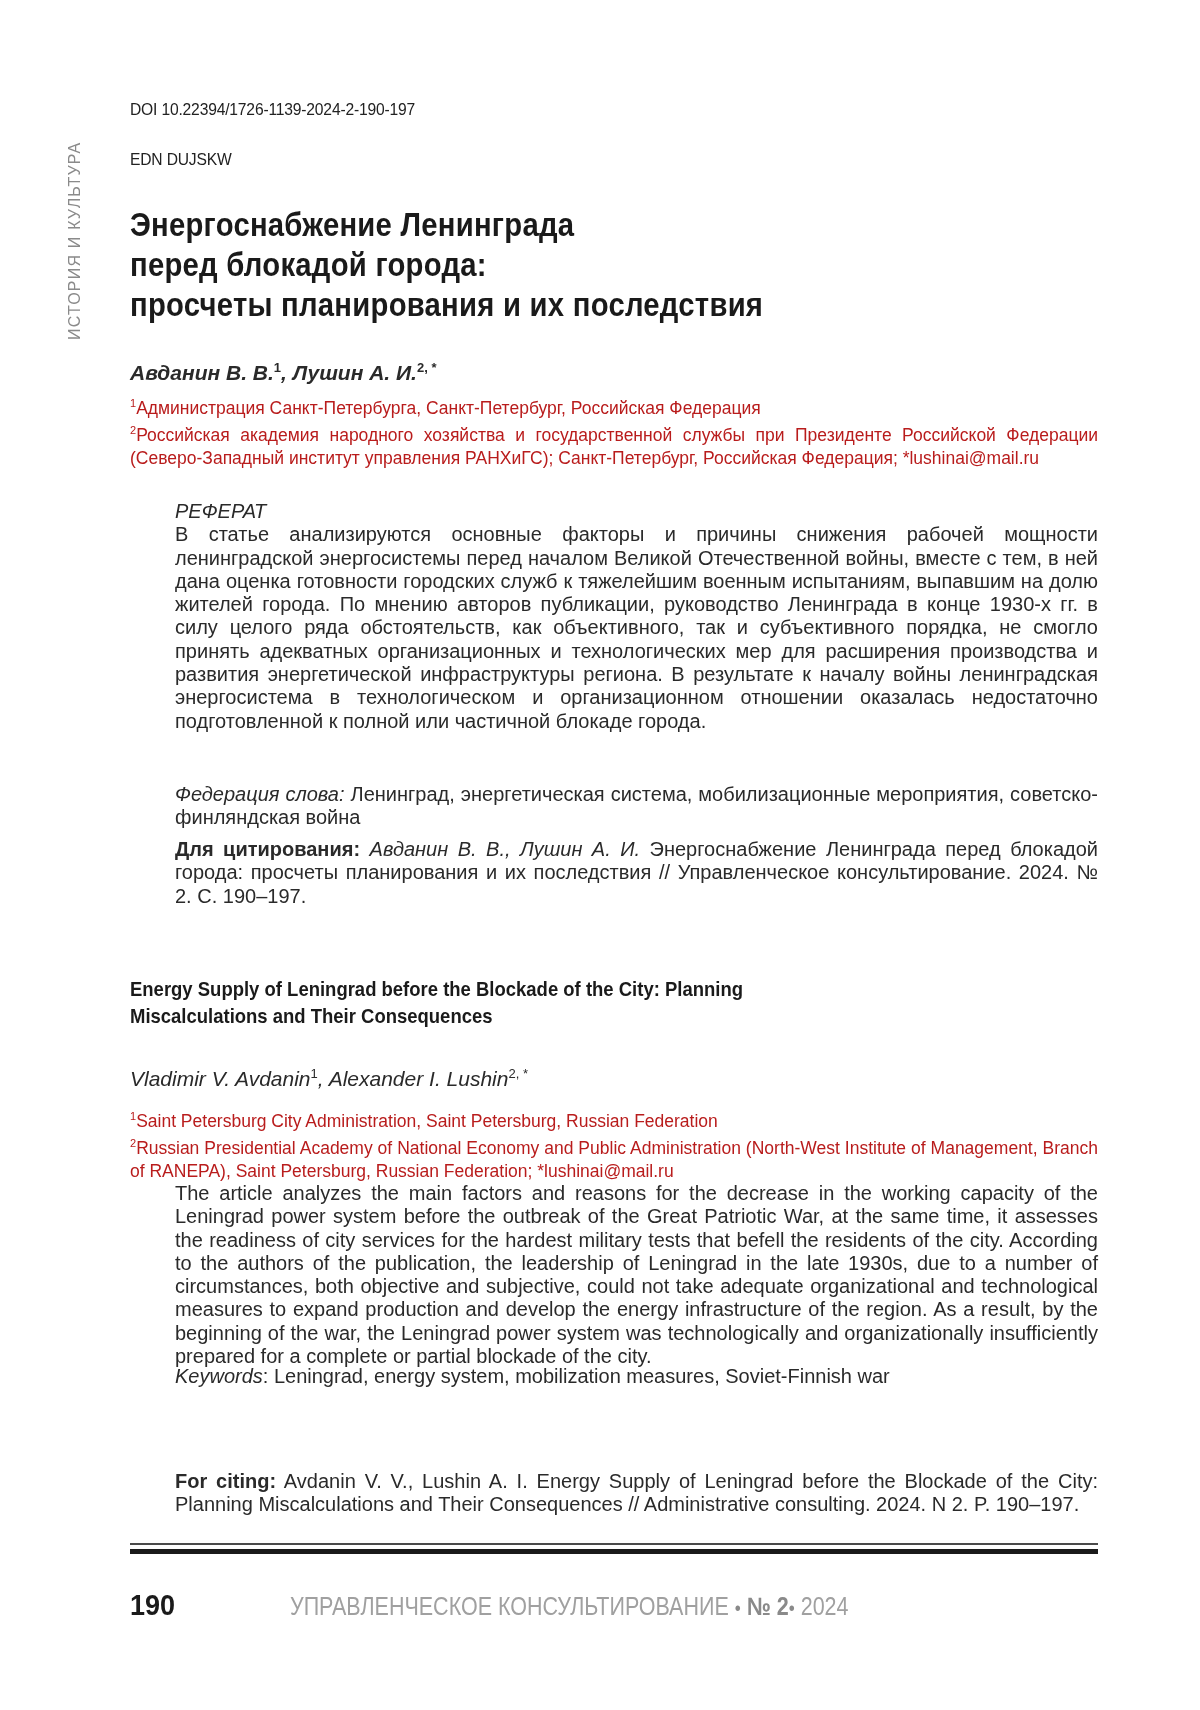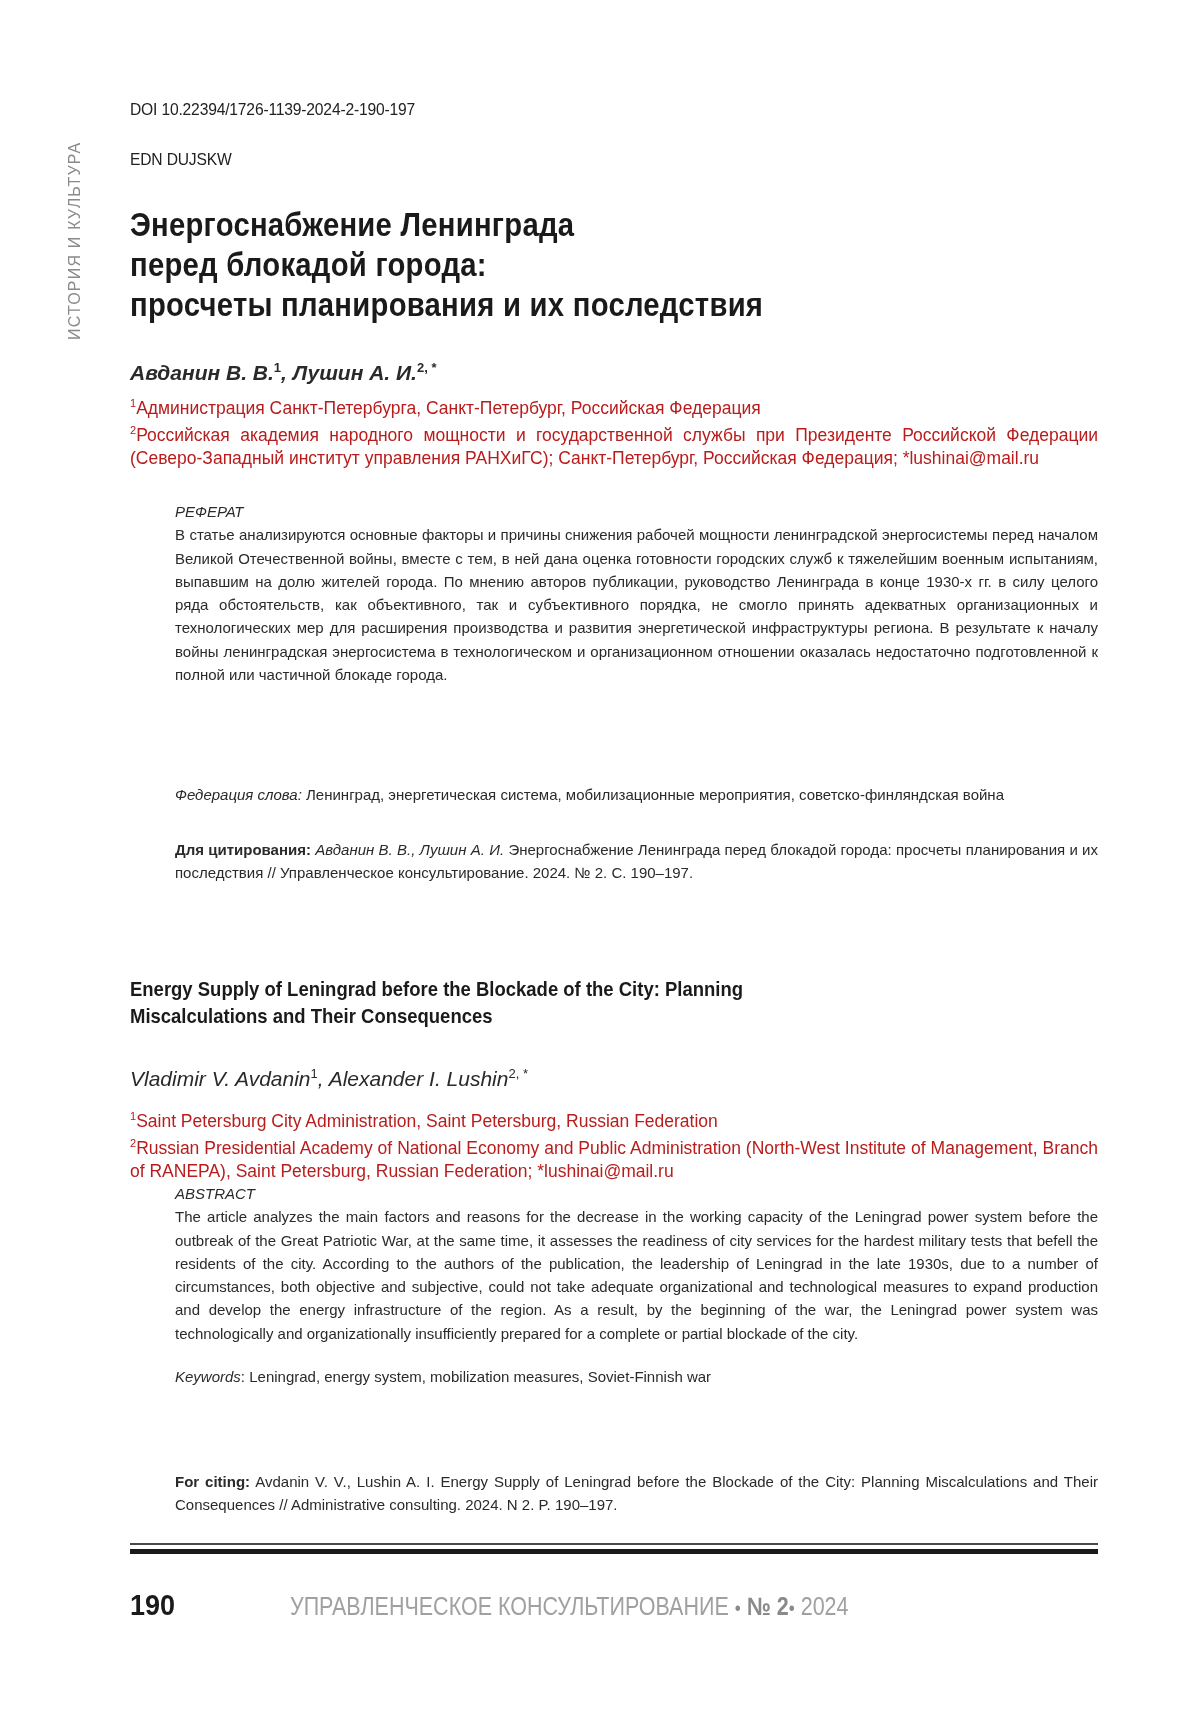--- a/index.html
+++ b/index.html
@@ -27,21 +27,21 @@
     .authors sup { font-style: normal; font-size: 13px; }
     .authors-ru { top: 360px; font-weight: bold; }
     .authors-en { top: 1066px; }
 
     .affil { position: absolute; left: 130px; width: 968px; font-size: 17.5px; line-height: 22.5px; color: #b91c1c; text-align: justify; }
     .affil sup { font-size: 11px; }
     .affil-ru { top: 392px; }
     .affil-en { top: 1097px; margin-top: 8px; }
     .affil p { margin: 0; }
 
-    .block { position: absolute; left: 175px; width: 923px; font-size: 15px; line-height: 23.3px; color: #2a2a2a; text-align: justify; }
+    .block { position: absolute; left: 175px; width: 923px; font-size: 20px; line-height: 23.3px; color: #2a2a2a; text-align: justify; }
     .block .label-i { font-style: italic; }
     .block p { margin: 0; }
     .block .bold { font-weight: bold; }
     .block .it { font-style: italic; }
 
     .ref-ru { top: 500px; }
     .kw-ru { top: 783px; }
     .cite-ru { top: 838px; }
 
     .title-en {
@@ -76,21 +76,21 @@
   <div>перед блокадой города:</div>
   <div>просчеты планирования и их последствия</div>
 </div>
 
 <div class="authors authors-ru">
   <span>Авданин В. В.</span><sup>1</sup><span>, </span><span>Лушин А. И.</span><sup>2, *</sup>
 </div>
 
 <div class="affil affil-ru">
   <p><sup>1</sup><span>Администрация Санкт-Петербурга, Санкт-Петербург, Российская Федерация</span></p>
-  <p><sup>2</sup><span>Российская академия народного мощности и государственной службы при Президенте Российской Федерации (Северо-Западный институт управления РАНХиГС); Санкт-Петербург, Российская Федерация; *lushinai@mail.ru</span></p>
+  <p><sup>2</sup><span>Российская академия народного хозяйства и государственной службы при Президенте Российской Федерации (Северо-Западный институт управления РАНХиГС); Санкт-Петербург, Российская Федерация; *lushinai@mail.ru</span></p>
 </div>
 
 <div class="block ref-ru">
   <p class="label-i">РЕФЕРАТ</p>
   <p>В статье анализируются основные факторы и причины снижения рабочей мощности ленинградской энергосистемы перед началом Великой Отечественной войны, вместе с тем, в ней дана оценка готовности городских служб к тяжелейшим военным испытаниям, выпавшим на долю жителей города. По мнению авторов публикации, руководство Ленинграда в конце 1930-х гг. в силу целого ряда обстоятельств, как объективного, так и субъективного порядка, не смогло принять адекватных организационных и технологических мер для расширения производства и развития энергетической инфраструктуры региона. В результате к началу войны ленинградская энергосистема в технологическом и организационном отношении оказалась недостаточно подготовленной к полной или частичной блокаде города.</p>
 </div>
 
 <div class="block kw-ru">
   <p><span class="it">Федерация слова:</span><span> Ленинград, энергетическая система, мобилизационные мероприятия, советско-финляндская война</span></p>
 </div>
@@ -107,21 +107,20 @@
 <div class="authors authors-en">
   <span>Vladimir V. Avdanin</span><sup>1</sup><span>, </span><span>Alexander I. Lushin</span><sup>2, *</sup>
 </div>
 
 <div class="affil affil-en">
   <p><sup>1</sup><span>Saint Petersburg City Administration, Saint Petersburg, Russian Federation</span></p>
   <p><sup>2</sup><span>Russian Presidential Academy of National Economy and Public Administration (North-West Institute of Management, Branch of RANEPA), Saint Petersburg, Russian Federation; *lushinai@mail.ru</span></p>
 </div>
 
 <div class="block abs-en">
-  <p class="label-i">ABSTRACT</p>
   <p>The article analyzes the main factors and reasons for the decrease in the working capacity of the Leningrad power system before the outbreak of the Great Patriotic War, at the same time, it assesses the readiness of city services for the hardest military tests that befell the residents of the city. According to the authors of the publication, the leadership of Leningrad in the late 1930s, due to a number of circumstances, both objective and subjective, could not take adequate organizational and technological measures to expand production and develop the energy infrastructure of the region. As a result, by the beginning of the war, the Leningrad power system was technologically and organizationally insufficiently prepared for a complete or partial blockade of the city.</p>
 </div>
 
 <div class="block kw-en">
   <p><span class="it">Keywords</span><span>: Leningrad, energy system, mobilization measures, Soviet-Finnish war</span></p>
 </div>
 
 <div class="block cite-en">
   <p><span class="bold">For citing:</span><span> Avdanin V. V., Lushin A. I. Energy Supply of Leningrad before the Blockade of the City: Planning Miscalculations and Their Consequences // Administrative consulting. 2024. N 2. P. 190–197.</span></p>
 </div>

